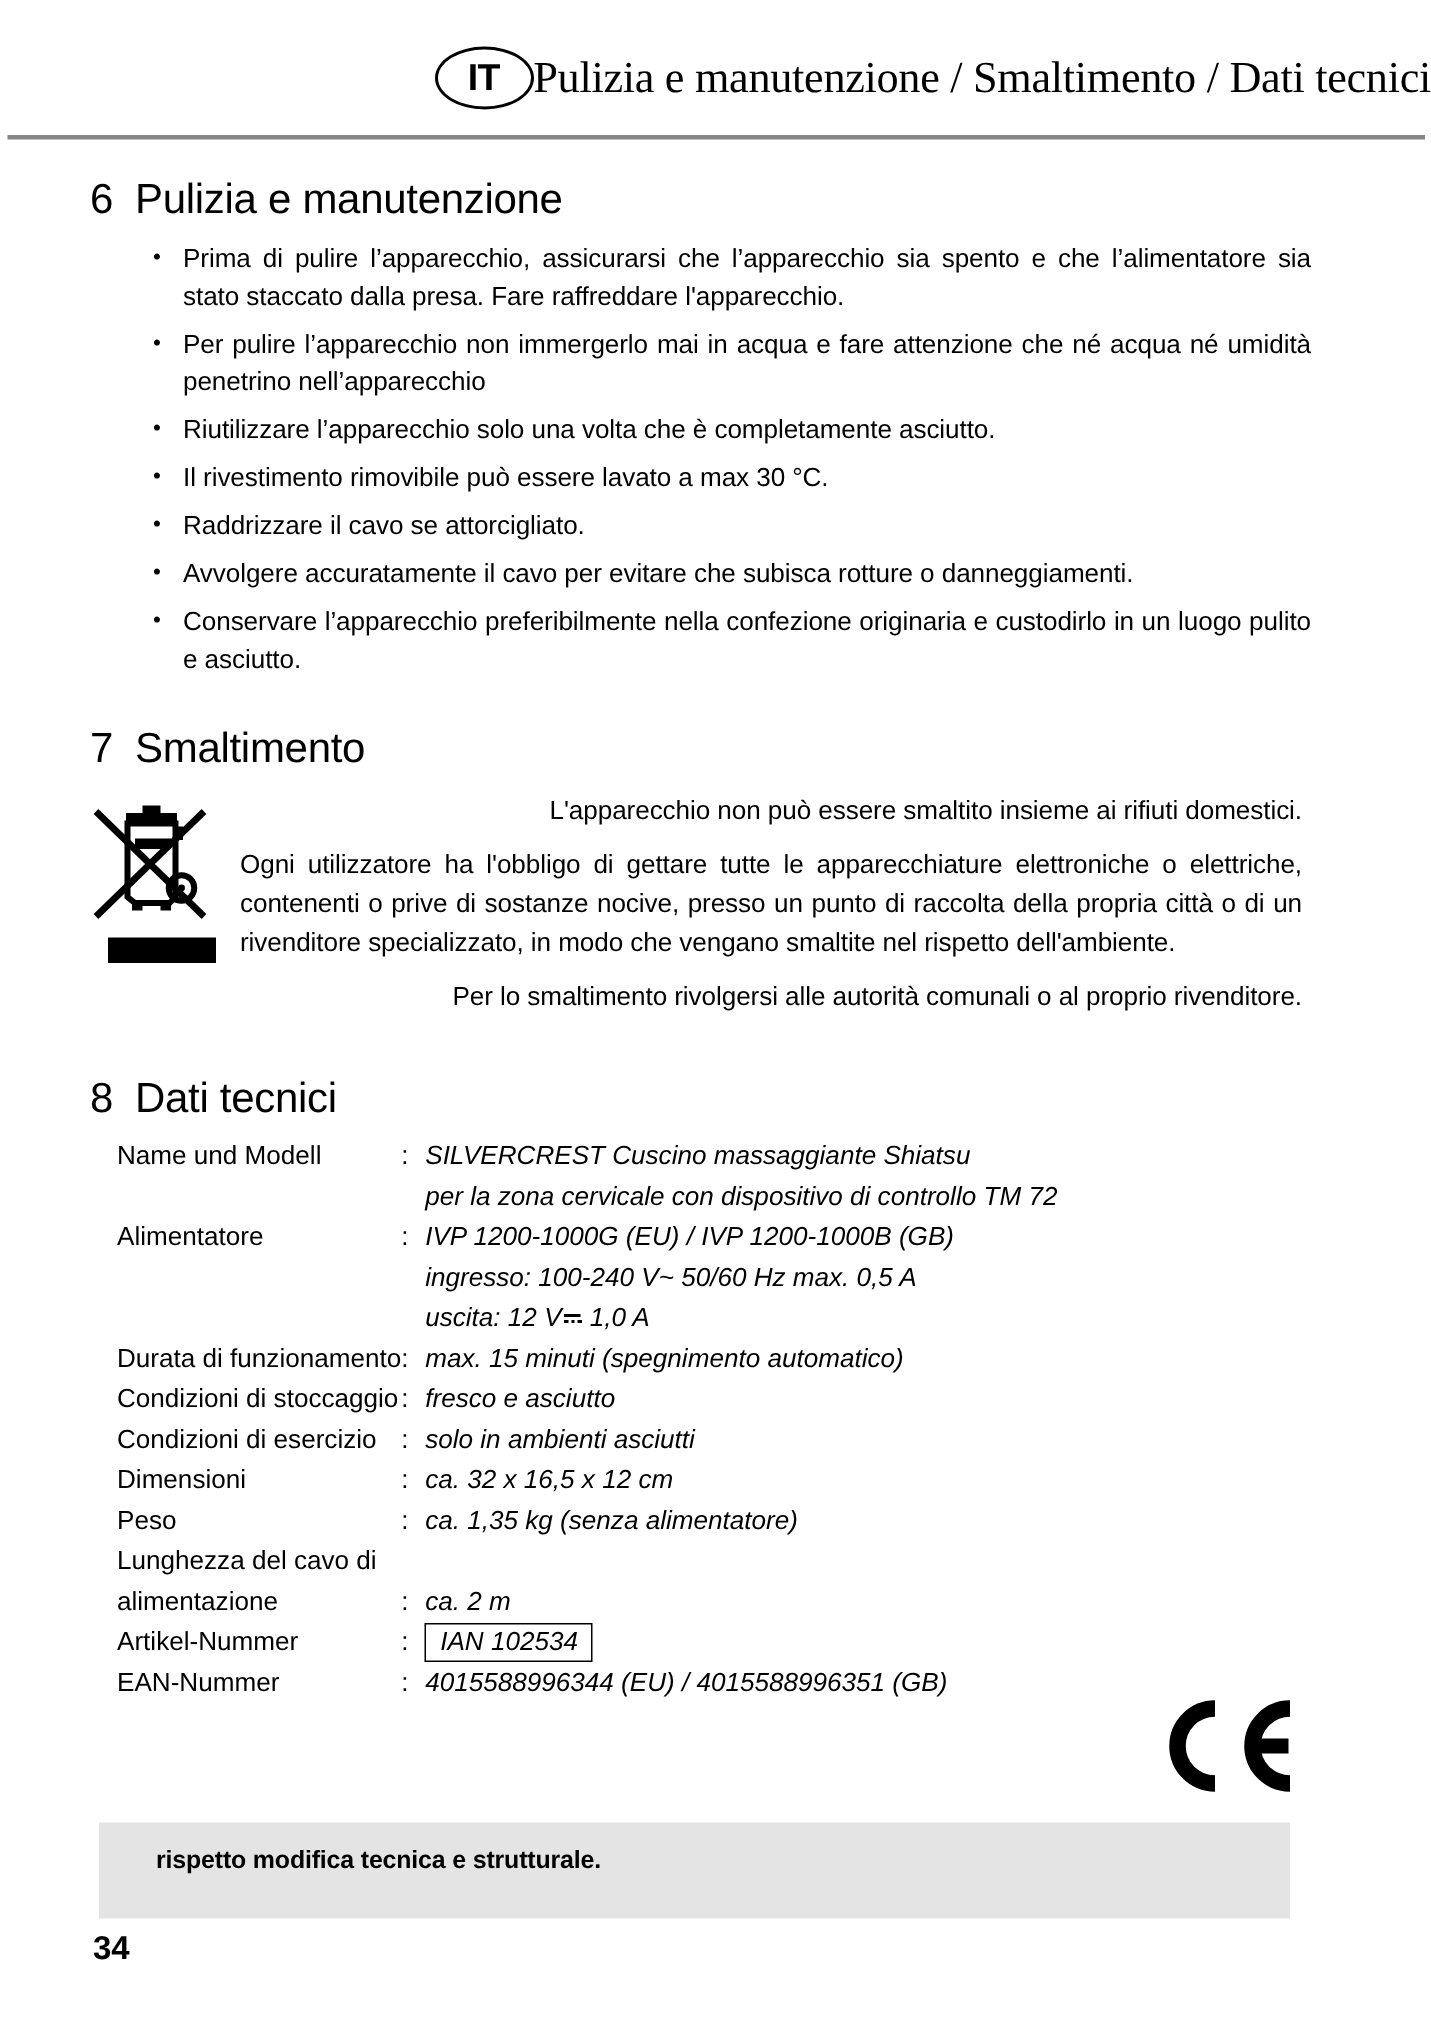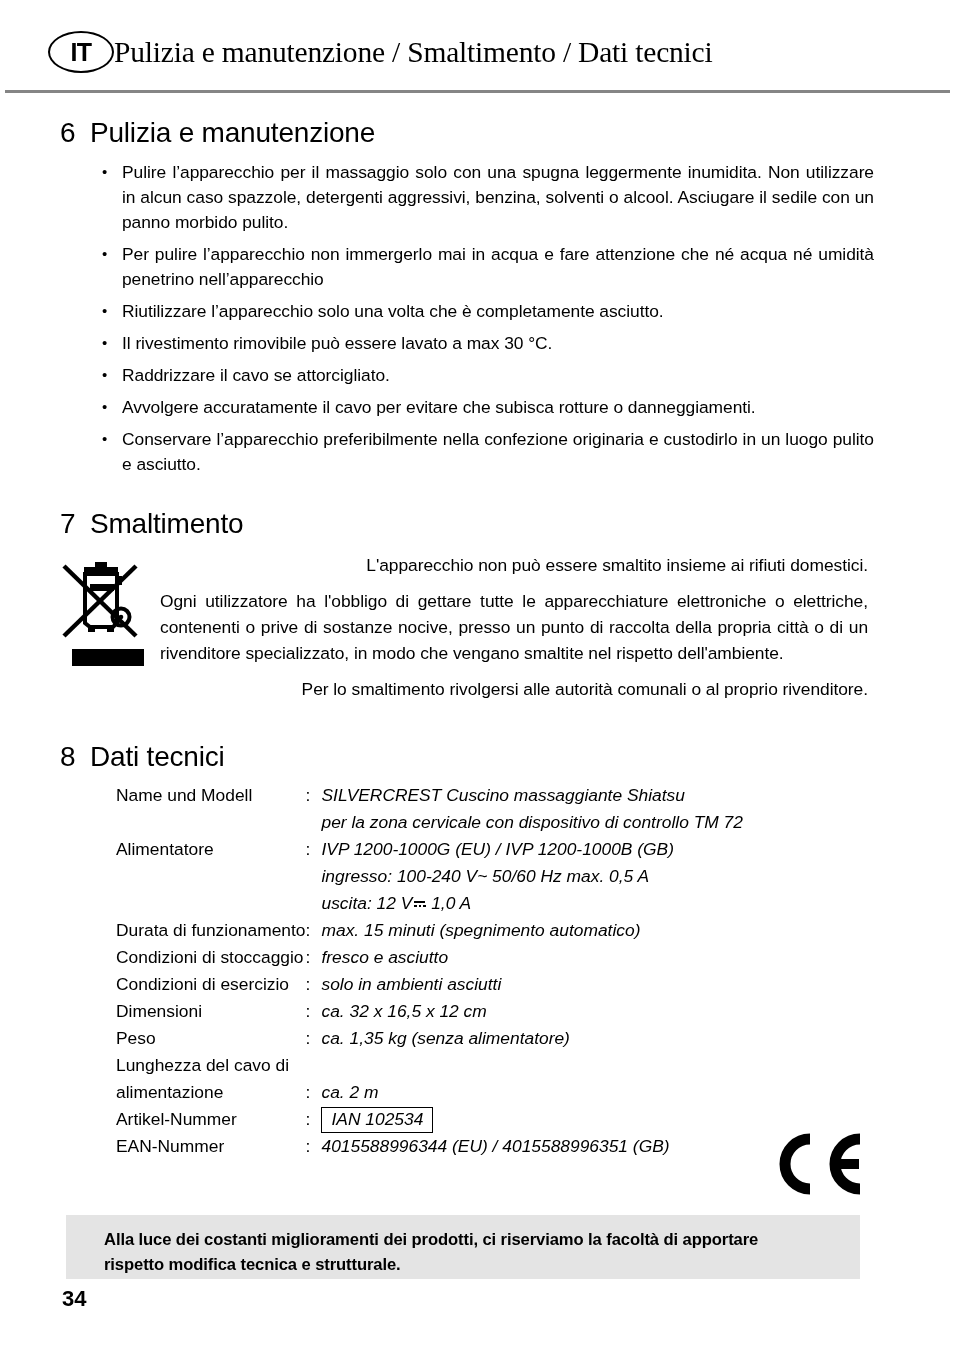--- a/index.html
+++ b/index.html
@@ -26,20 +26,21 @@
 
   
   .page-header {
     position: absolute;
     left: 0;
     top: 22px;
     width: 954px;
     height: 60px;
     display: flex;
     align-items: center;
+    justify-content: flex-end;
   }
   .country-badge {
     margin-left: 48px;
     width: 62px;
     height: 38px;
     border: 2.5px solid #000;
     border-radius: 50%;
     display: flex;
     align-items: center;
     justify-content: center;
@@ -147,21 +148,21 @@
     letter-spacing: -0.05px;
   }
   .disposal-text p.last,
   .disposal-text p.first {
     text-align: right;
   }
 
   
   table.spec-table {
     margin-top: 10px;
-    margin-left: 116px;
+    margin-left: 78px;
     border-collapse: collapse;
     font-size: 17.4px;
   }
   table.spec-table td {
     padding: 0;
     vertical-align: top;
     line-height: 27px;
     white-space: nowrap;
   }
   td.spec-label {
@@ -246,21 +247,21 @@
   </div>
   <div class="header-rule"></div>
 
   <div class="content">
 
     <h2 class="section-heading sec-block indent-head">
       <span class="sec-num">6</span><span>Pulizia e manutenzione</span>
     </h2>
 
     <ul class="bullets sec-block" style="margin-left:96px; margin-right:36px;">
-      <li>Pulire l’apparecchio per il massaggio solo con una spugna leggermente inumidita. Non utilizzare in alcun caso spazzole, detergenti aggressivi, benzina, solventi o alcool. Asciugare il sedile con un panno morbido pulito.</li>
+      <li>Prima di pulire l’apparecchio, assicurarsi che l’apparecchio sia spento e che l’alimentatore sia stato staccato dalla presa. Fare raffreddare l'apparecchio.</li>
       <li>Per pulire l’apparecchio non immergerlo mai in acqua e fare attenzione che né acqua né umidità penetrino nell’apparecchio</li>
       <li class="nojustify">Riutilizzare l’apparecchio solo una volta che è completamente asciutto.</li>
       <li class="nojustify">Il rivestimento rimovibile può essere lavato a max 30 °C.</li>
       <li class="nojustify">Raddrizzare il cavo se attorcigliato.</li>
       <li class="nojustify">Avvolgere accuratamente il cavo per evitare che subisca rotture o danneggiamenti.</li>
       <li>Conservare l’apparecchio preferibilmente nella confezione originaria e custodirlo in un luogo pulito e asciutto.</li>
     </ul>
 
     <h2 class="section-heading sec-block indent-head" style="margin-top:32px;">
       <span class="sec-num">7</span><span>Smaltimento</span>
@@ -382,18 +383,17 @@
 
   <div class="ce-mark">
     <svg width="90" height="64" viewBox="0 0 90 64" xmlns="http://www.w3.org/2000/svg">
       <path d="M34 7 A25 25 0 1 0 34 57" fill="none" stroke="#000" stroke-width="11"></path>
       <path d="M84 7 A25 25 0 1 0 84 57" fill="none" stroke="#000" stroke-width="11"></path>
       <rect x="59" y="27" width="24" height="10" fill="#000"></rect>
     </svg>
   </div>
 
   <div class="footer-note">
-    <p>Alla luce dei costanti miglioramenti dei prodotti, ci riserviamo la facoltà di apportare</p>
     <p>rispetto modifica tecnica e strutturale.</p>
   </div>
   <div class="page-number">34</div>
 
 </div>
 
 </body></html>

